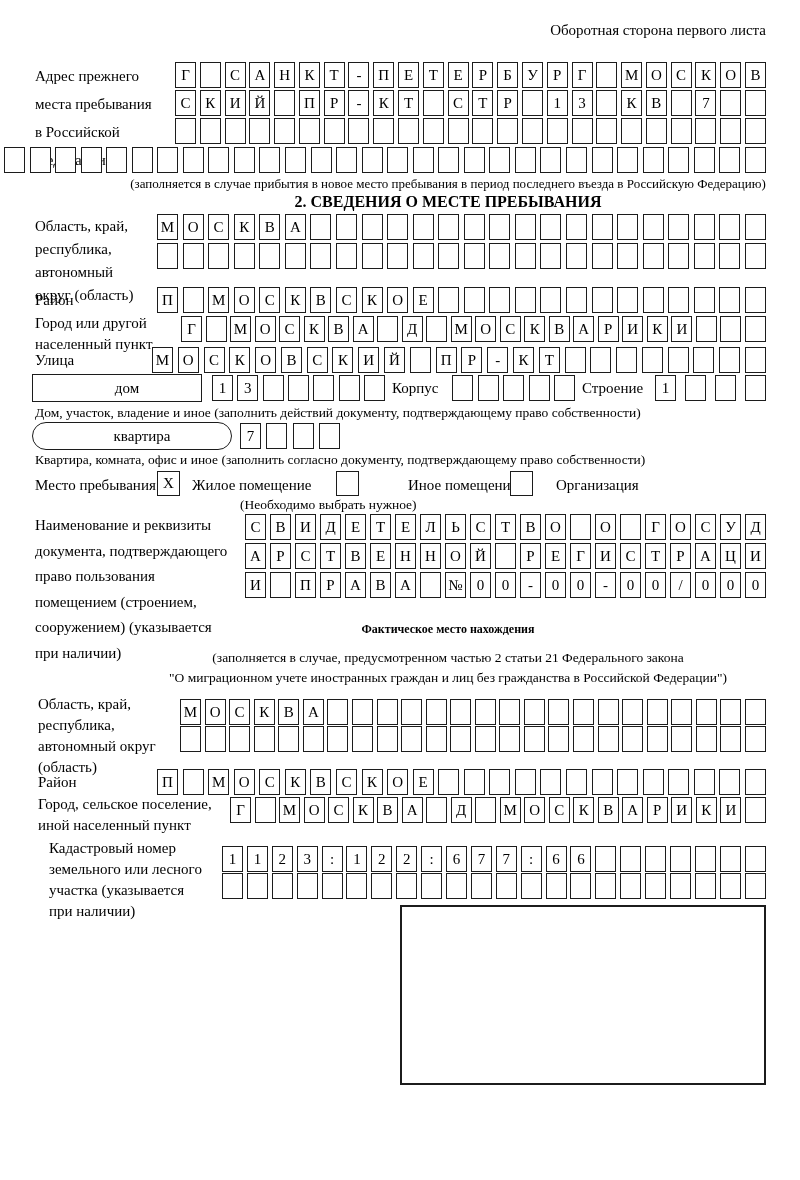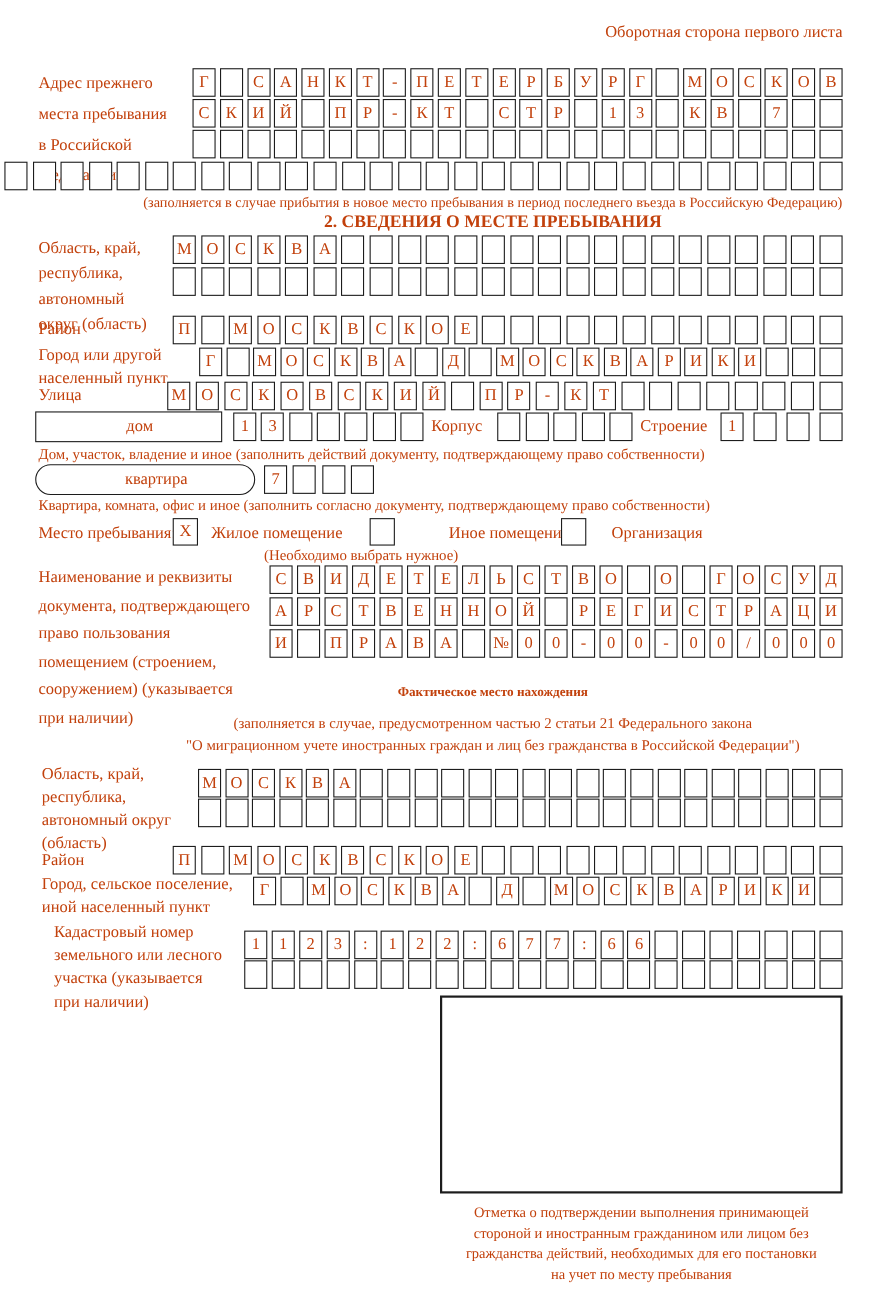--- a/index.html
+++ b/index.html
@@ -1,18 +1,18 @@
 <!DOCTYPE html>
 <html lang="ru"><head>
 <meta charset="utf-8">
 <style>
   html,body{margin:0;padding:0;background:#fff;}
   .page{
     position:relative;width:800px;height:1180px;background:#ffffff;
-    font-family:"Liberation Serif", serif;color:#c2410c;overflow:hidden;
+    font-family:"Liberation Serif", serif;color:#000000;overflow:hidden;
   }
   .abs{position:absolute;}
   .label{font-size:15px;line-height:20px;white-space:pre-line;}
   .note{font-size:13px;}
   .center{text-align:center;padding-left:48px;}
   .bold{font-weight:bold;}
   .cellrow{position:absolute;display:flex;justify-content:space-between;height:26px;}
   .cell{
     width:21px;height:26px;border:1.8px solid #1c1c1c;box-sizing:border-box;
     display:flex;align-items:center;justify-content:center;
@@ -581,18 +581,14 @@
       <div class="cell"></div>
       <div class="cell"></div>
       <div class="cell"></div>
       <div class="cell"></div>
       <div class="cell"></div>
       <div class="cell"></div>
       <div class="cell"></div>
     </div>
 
   <div class="stampbox" style="left:400px;top:905px;width:366px;height:180px;"></div>
-  <div class="abs caption" style="left:398px;top:1092px;width:370px;">Отметка о подтверждении выполнения принимающей
-стороной и иностранным гражданином или лицом без
-гражданства действий, необходимых для его постановки
-на учет по месту пребывания</div>
 
 </div>
 
 </body></html>

